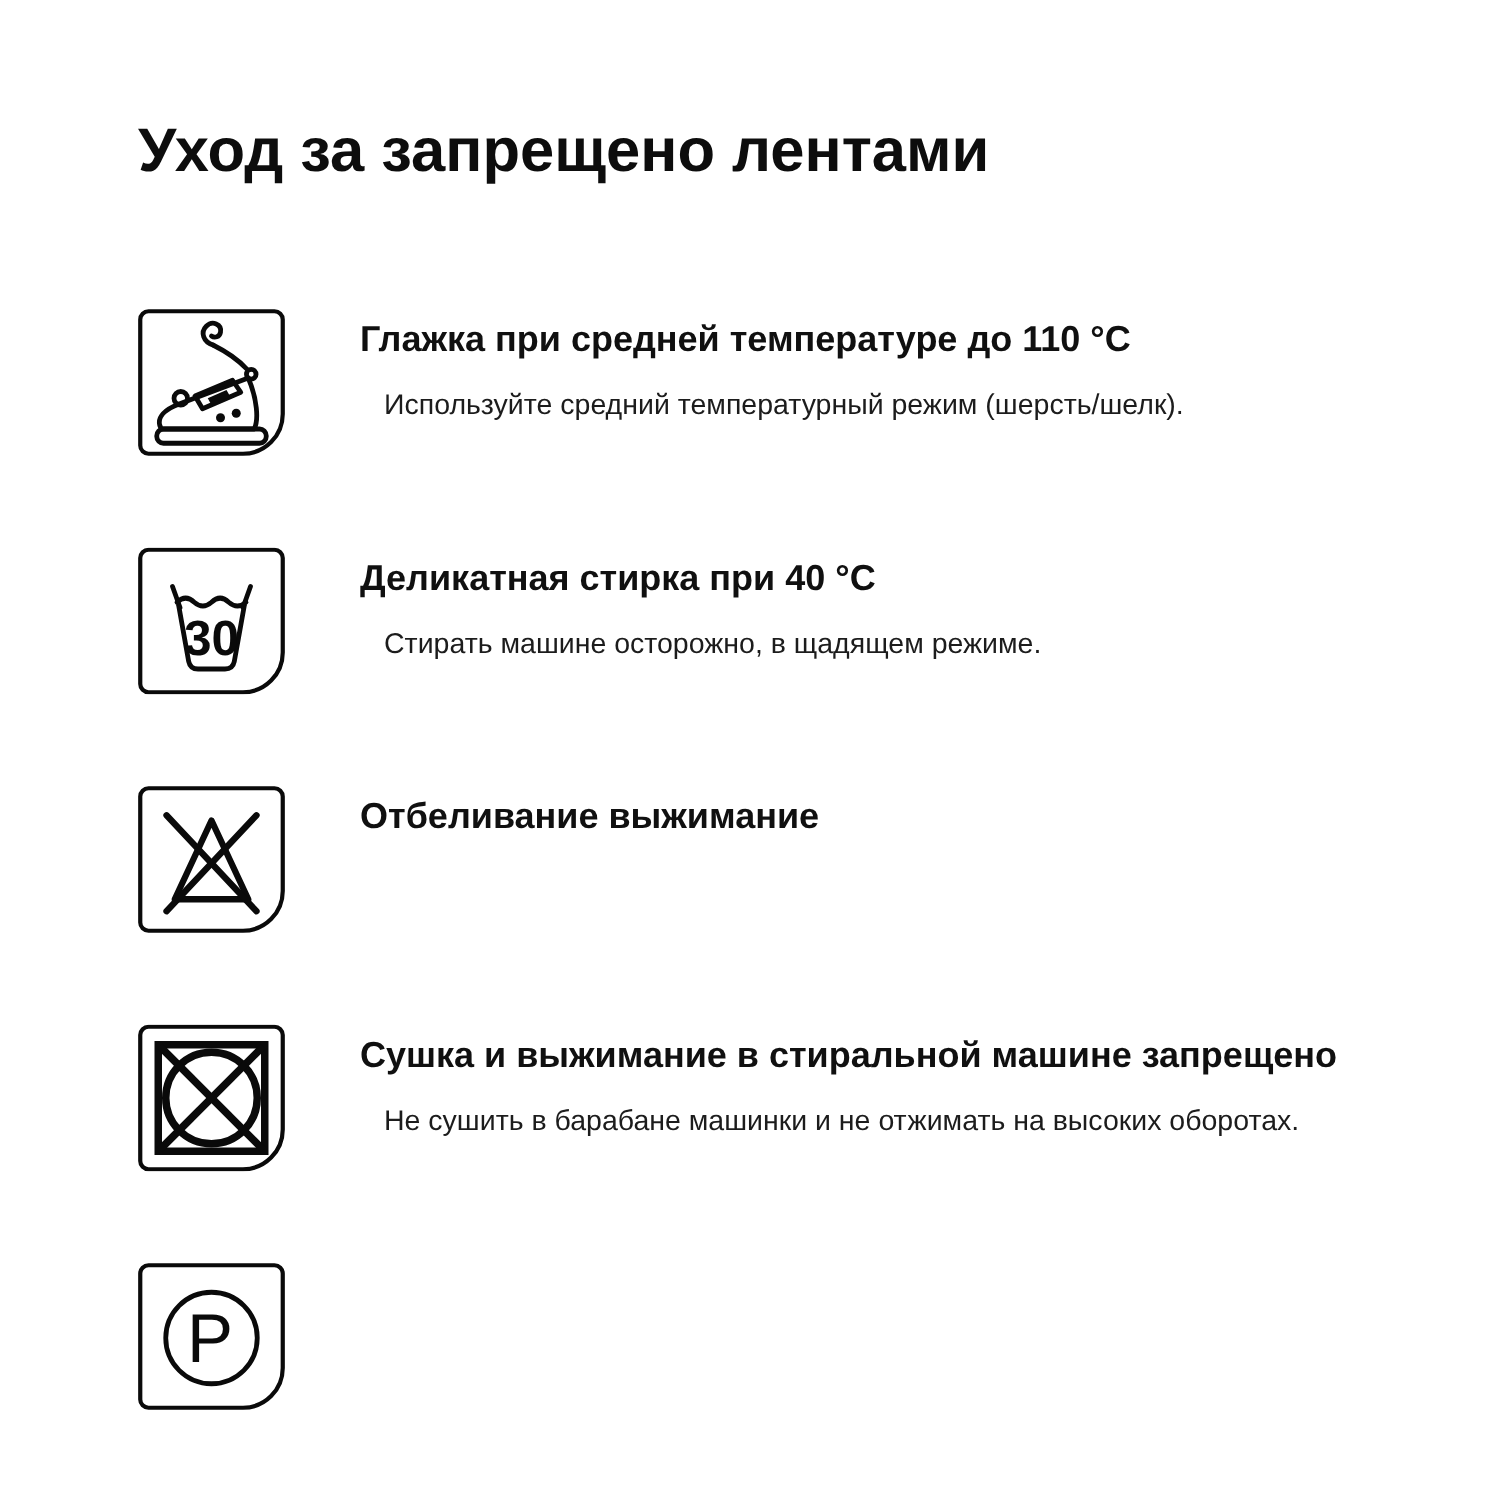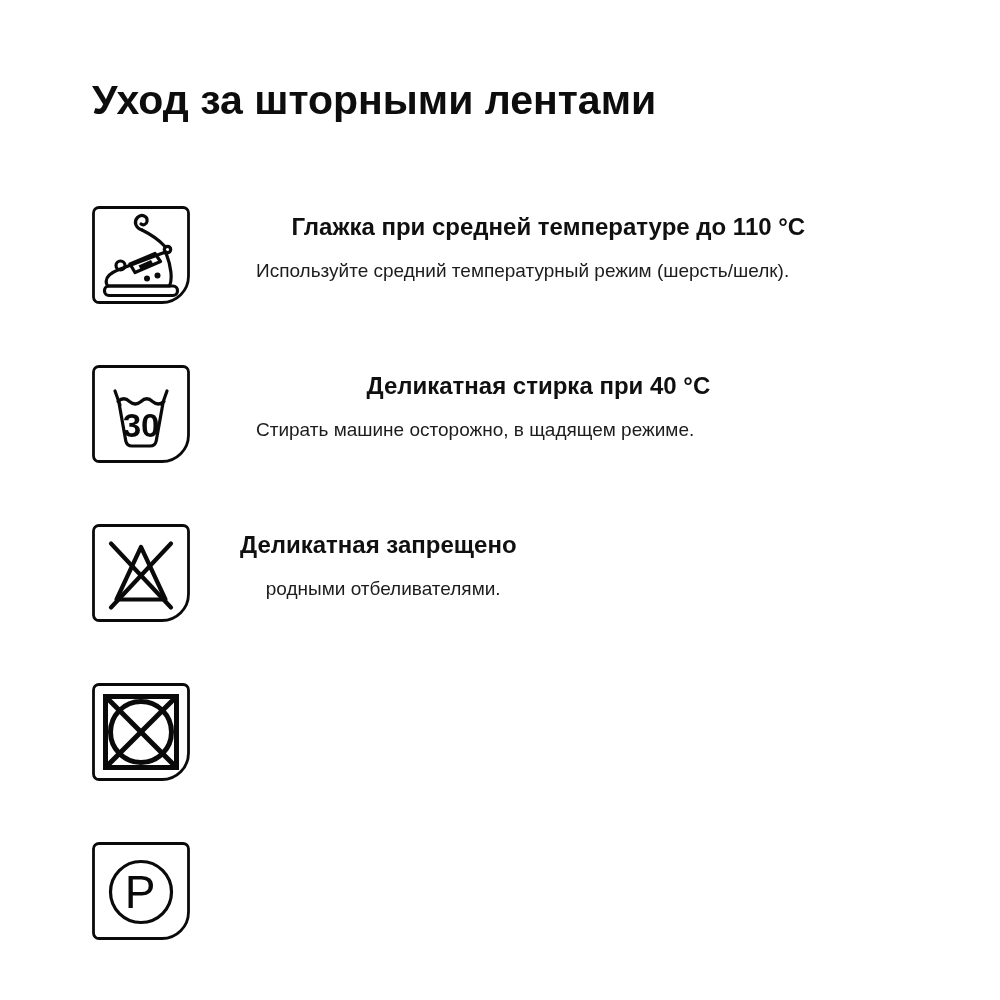--- a/index.html
+++ b/index.html
@@ -23,21 +23,21 @@
   .sections { margin-top: 81px; }
   .row {
     display: flex;
     align-items: flex-start;
     gap: 50px;
     margin-bottom: 53px;
   }
   .icon-box { width: 98px; height: 106px; flex: 0 0 98px; }
   .icon-box svg { display: block; width: 98px; height: 98px; }
   .icon-box svg text { font-family: "Liberation Sans", sans-serif; fill: #0a0a0a; }
-  .txt { padding-top: 0; min-width: 0; text-align: right; }
+  .txt { padding-top: 0; min-width: 0; }
   .txt h2 {
     margin: 6px 0 10px 0;
     font-size: 24px;
     line-height: 30px;
     font-weight: 700;
     color: #101010;
     white-space: nowrap;
   }
   .txt p {
     margin: 16px;
@@ -50,21 +50,21 @@
   .sym-thick { stroke: #0a0a0a; fill: none; stroke-width: 5; }
   .sym-mid { stroke: #0a0a0a; fill: none; stroke-width: 4.2; }
   .frame { stroke: #0a0a0a; fill: none; stroke-width: 2.8; }
   .fillb { fill: #0a0a0a; stroke: none; }
 </style>
 </head>
 <body>
 
 <div class="page">
 
-  <h1 class="title">Уход за шторными лентами</h1>
+  <h1 class="title">Уход за запрещено лентами</h1>
 
   <div class="sections">
 
     <section class="row">
       <div class="icon-box">
         <svg viewBox="0 0 98 98" aria-hidden="true">
           <path class="frame" d="M7,1.5 H91 A5.5,5.5 0 0 1 96.5,7 V70 A26.5,26.5 0 0 1 70,96.5 H7 A5.5,5.5 0 0 1 1.5,91 V7 A5.5,5.5 0 0 1 7,1.5 Z"></path>
           <path class="sym" stroke-linecap="round" d="M50,24 C43.5,22 41.5,15.5 45.5,11.5 C49.5,7.5 56,10 55,15.5 C54.4,18.8 51,19.5 49,18"></path>
           <path class="sym" stroke-linecap="round" d="M50,24 C58,28 67,34 72.5,40"></path>
           <circle class="sym" cx="75.5" cy="43.5" r="3.2"></circle>
@@ -103,36 +103,37 @@
     <section class="row">
       <div class="icon-box">
         <svg viewBox="0 0 98 98" aria-hidden="true">
           <path class="frame" d="M7,1.5 H91 A5.5,5.5 0 0 1 96.5,7 V70 A26.5,26.5 0 0 1 70,96.5 H7 A5.5,5.5 0 0 1 1.5,91 V7 A5.5,5.5 0 0 1 7,1.5 Z"></path>
           <path class="sym-mid" stroke-linejoin="round" d="M49,23 L73.5,75.5 L24.5,75.5 Z"></path>
           <path class="sym-mid" stroke-linecap="round" d="M19,19.5 L79,83.5"></path>
           <path class="sym-mid" stroke-linecap="round" d="M79,19.5 L19,83.5"></path>
         </svg>
       </div>
       <div class="txt">
-        <h2>Деликатная запрещено</h2>
-        <p>родными отбеливателями.</p>
+        <h2>Отбеливание выжимание</h2>
       </div>
     </section>
 
     <section class="row">
       <div class="icon-box">
         <svg viewBox="0 0 98 98" aria-hidden="true">
           <path class="frame" d="M7,1.5 H91 A5.5,5.5 0 0 1 96.5,7 V70 A26.5,26.5 0 0 1 70,96.5 H7 A5.5,5.5 0 0 1 1.5,91 V7 A5.5,5.5 0 0 1 7,1.5 Z"></path>
           <rect class="sym-thick" x="13.5" y="13.5" width="71" height="71"></rect>
           <circle class="sym-thick" cx="49" cy="49" r="30.5"></circle>
           <path class="sym-thick" d="M14.5,14.5 L83.5,83.5"></path>
           <path class="sym-thick" d="M83.5,14.5 L14.5,83.5"></path>
         </svg>
       </div>
       <div class="txt">
+        <h2>Сушка и выжимание в стиральной машине запрещено</h2>
+        <p>Не сушить в барабане машинки и не отжимать на высоких оборотах.</p>
       </div>
     </section>
 
     <section class="row">
       <div class="icon-box">
         <svg viewBox="0 0 98 98" aria-hidden="true">
           <path class="frame" d="M7,1.5 H91 A5.5,5.5 0 0 1 96.5,7 V70 A26.5,26.5 0 0 1 70,96.5 H7 A5.5,5.5 0 0 1 1.5,91 V7 A5.5,5.5 0 0 1 7,1.5 Z"></path>
           <circle class="sym" stroke-width="3.4" cx="49" cy="50" r="30.5"></circle>
           <text x="48" y="66" text-anchor="middle" font-size="46" font-weight="normal">P</text>
         </svg>

